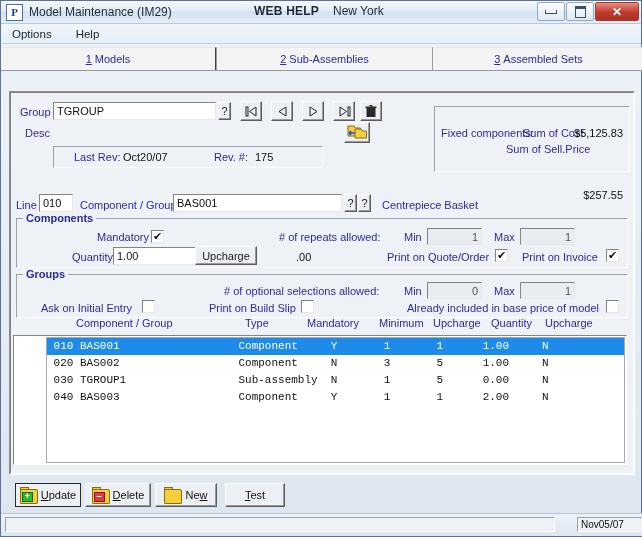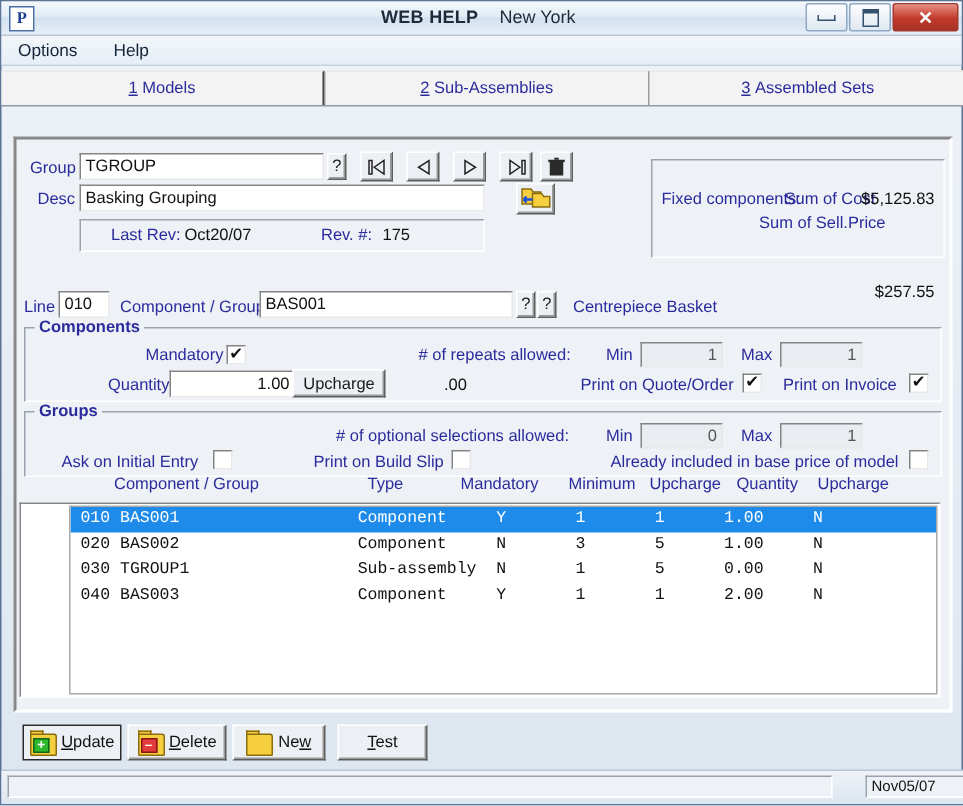--- a/index.html
+++ b/index.html
@@ -159,20 +159,21 @@
   }
   .copyicon{position:relative;width:22px;height:18px;}
 </style>
 </head>
 <body>
 
 <div class="window">
 
   <div class="titlebar">
     <div class="app-icon">P</div>
+    <span class="title-text">Model Maintenance (IM29)</span>
     <span class="title-mid">WEB HELP</span>
     <span class="title-loc">New York</span>
     <div class="wbtns">
       <div class="wbtn">
           <i class="minglyph"></i>
         </div>
       <div class="wbtn">
           <i class="maxglyph"></i>
         </div>
       <div class="wbtn close">✕</div>
@@ -231,21 +232,20 @@
     </div>
     <div class="btn navbtn" style="position:absolute;left:350px;top:9px;">
       <svg width="12" height="13" viewBox="0 0 12 13">
           <rect x="1.5" y="3" width="9" height="9" fill="#2b2b2b"></rect>
           <rect x="0.5" y="1.5" width="11" height="1.6" fill="#2b2b2b"></rect>
           <rect x="4.5" y="0" width="3" height="1.5" fill="#2b2b2b"></rect>
         </svg>
     </div>
 
     <span class="lbl" style="position:absolute;left:15px;top:35px;">Desc</span>
-    <input class="field" style="position: absolute; left: 43px; top: 31px; width: 270px; height: 18px;" value="Basking Grouping">
     <div class="btn" style="position:absolute;left:334px;top:30px;width:26px;height:21px;">
       <span class="copyicon">
         <svg width="22" height="16" viewBox="0 0 22 16">
           <path d="M2,2 h6 l1.5,2 h5 v8 h-12.5 z" fill="#f5cf3d" stroke="#8a6d10"></path>
           <path d="M9,5 h6 l1.5,2 h4 v7 h-11.5 z" fill="#f5cf3d" stroke="#8a6d10"></path>
           <path d="M3,9 h6 M3,9 l2,-2 M3,9 l2,2" stroke="#1a4fd6" stroke-width="1.6" fill="none"></path>
         </svg>
       </span>
     </div>
 
@@ -271,21 +271,21 @@
     <div class="btn qbtn" style="position:absolute;left:334px;top:102px;height:18px;">?</div>
     <div class="btn qbtn" style="position:absolute;left:348px;top:102px;height:18px;">?</div>
     <span class="lbl" style="position:absolute;left:372px;top:107px;">Centrepiece Basket</span>
 
     <div class="gbox" style="left:6px;top:126px;width:612px;height:50px;">
       <span class="gbox-title">Components</span>
       <span class="lbl" style="position:absolute;left:80px;top:12px;">Mandatory</span>
       <div class="cbx" style="position:absolute;left:134px;top:11px;">✔</div>
 
       <span class="lbl" style="position:absolute;left:55px;top:32px;">Quantity</span>
-      <input class="field" style="position: absolute; left: 96px; top: 28px; width: 84px; height: 18px; text-align: right;" value="1.00">
+      <input class="field" style="position: absolute; left: 96px; top: 28px; width: 84px; height: 18px; text-align: left;" value="1.00">
       <div class="btn" style="position:absolute;left:178px;top:27px;width:62px;height:19px;">
         <span>Upcharge</span>
       </div>
       <span class="val" style="position:absolute;left:279px;top:32px;">.00</span>
 
       <span class="lbl" style="position:absolute;left:262px;top:12px;"># of repeats allowed:</span>
       <span class="lbl" style="position:absolute;left:387px;top:12px;">Min</span>
       <input class="field gray" style="position: absolute; left: 410px; top: 9px; width: 55px; height: 17px; text-align: right;" readonly="" value="1">
       <span class="lbl" style="position:absolute;left:477px;top:12px;">Max</span>
       <input class="field gray" style="position: absolute; left: 503px; top: 9px; width: 55px; height: 17px; text-align: right;" readonly="" value="1">

